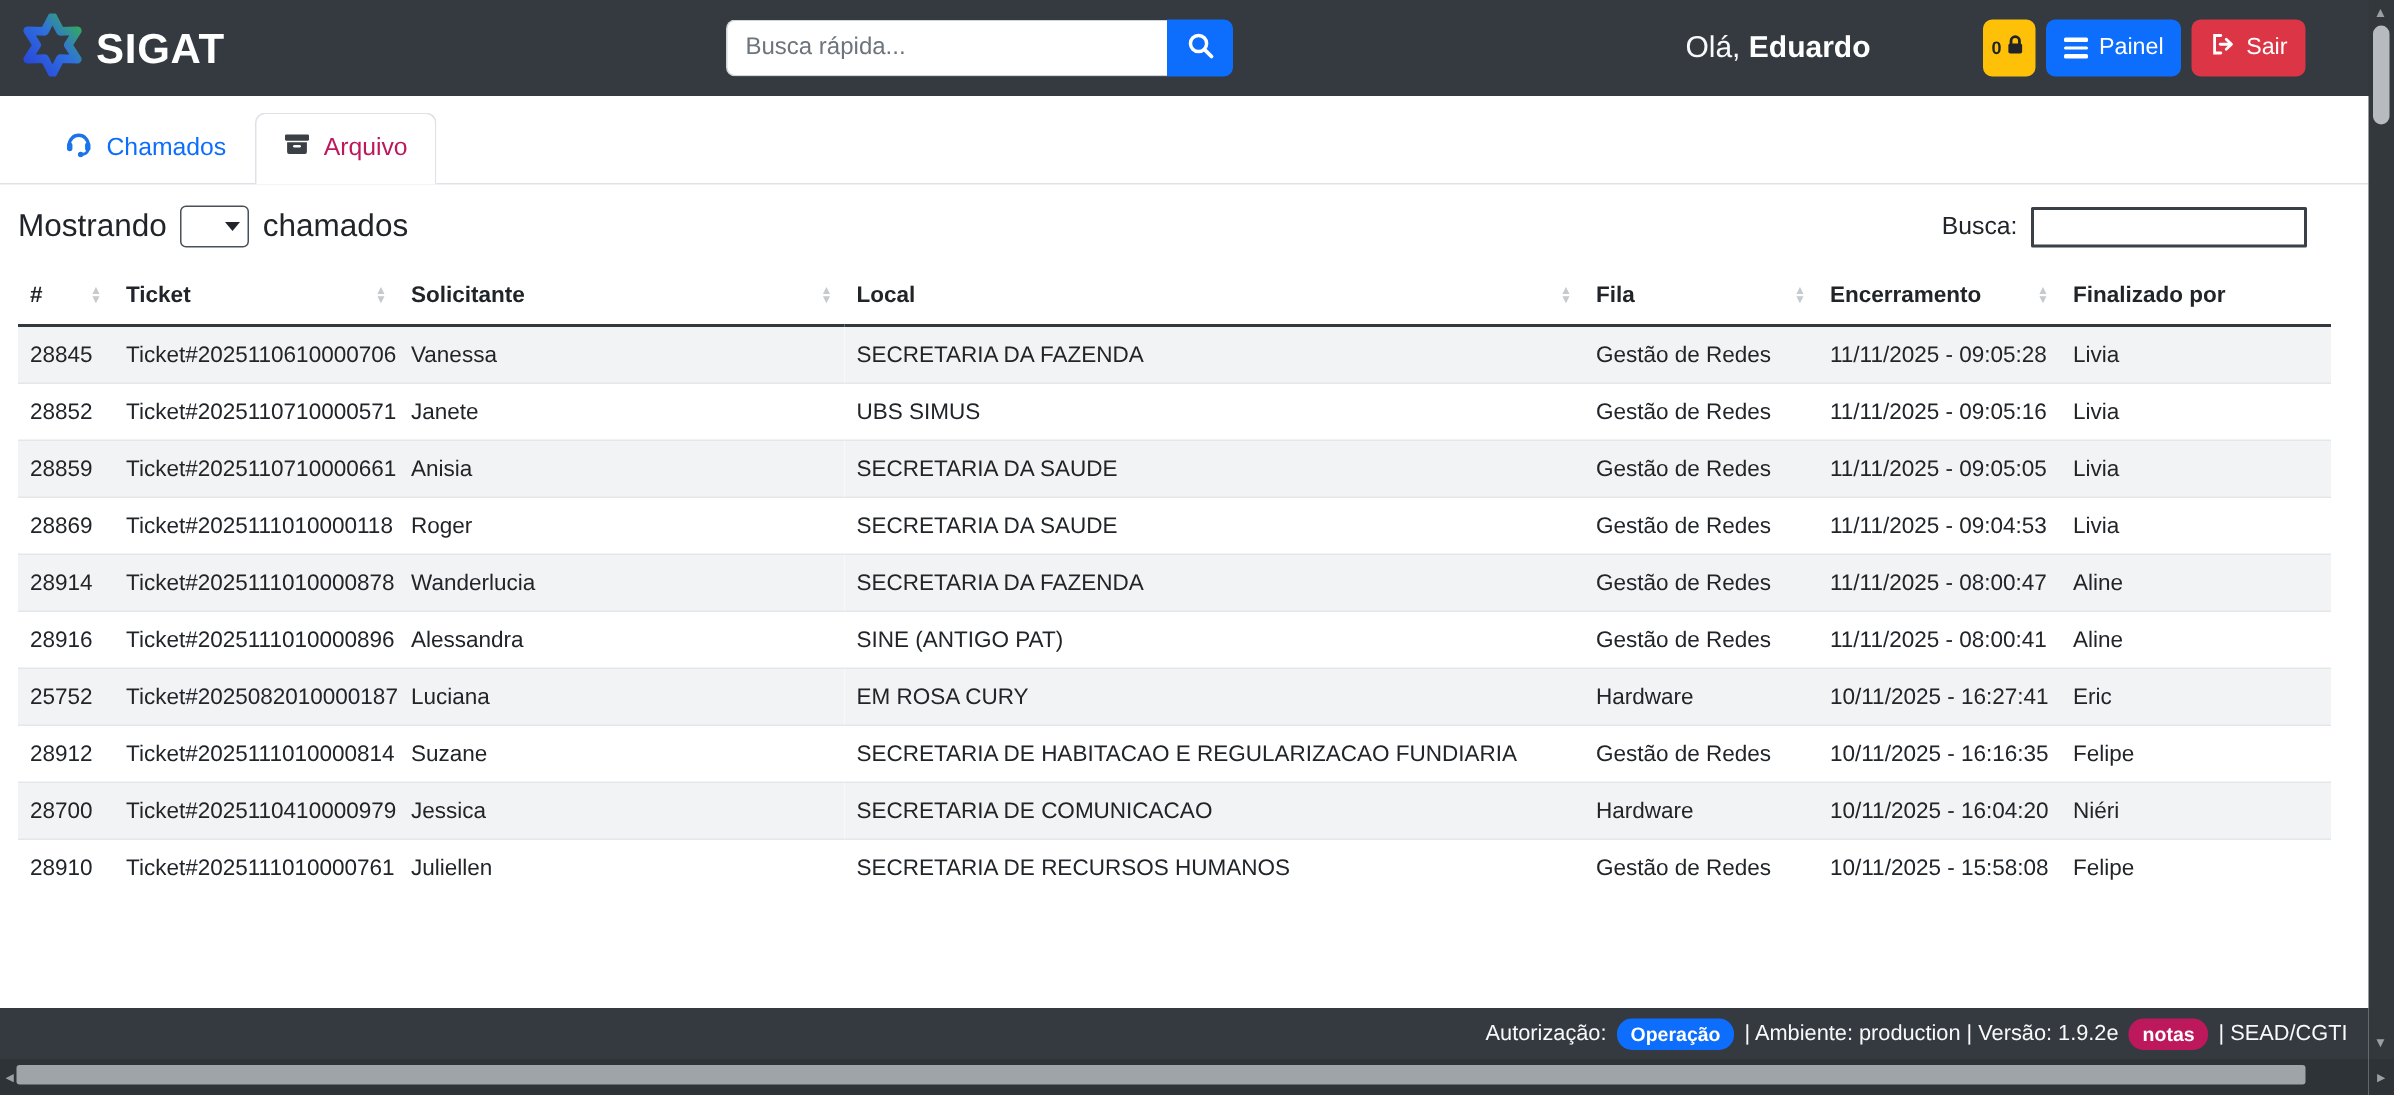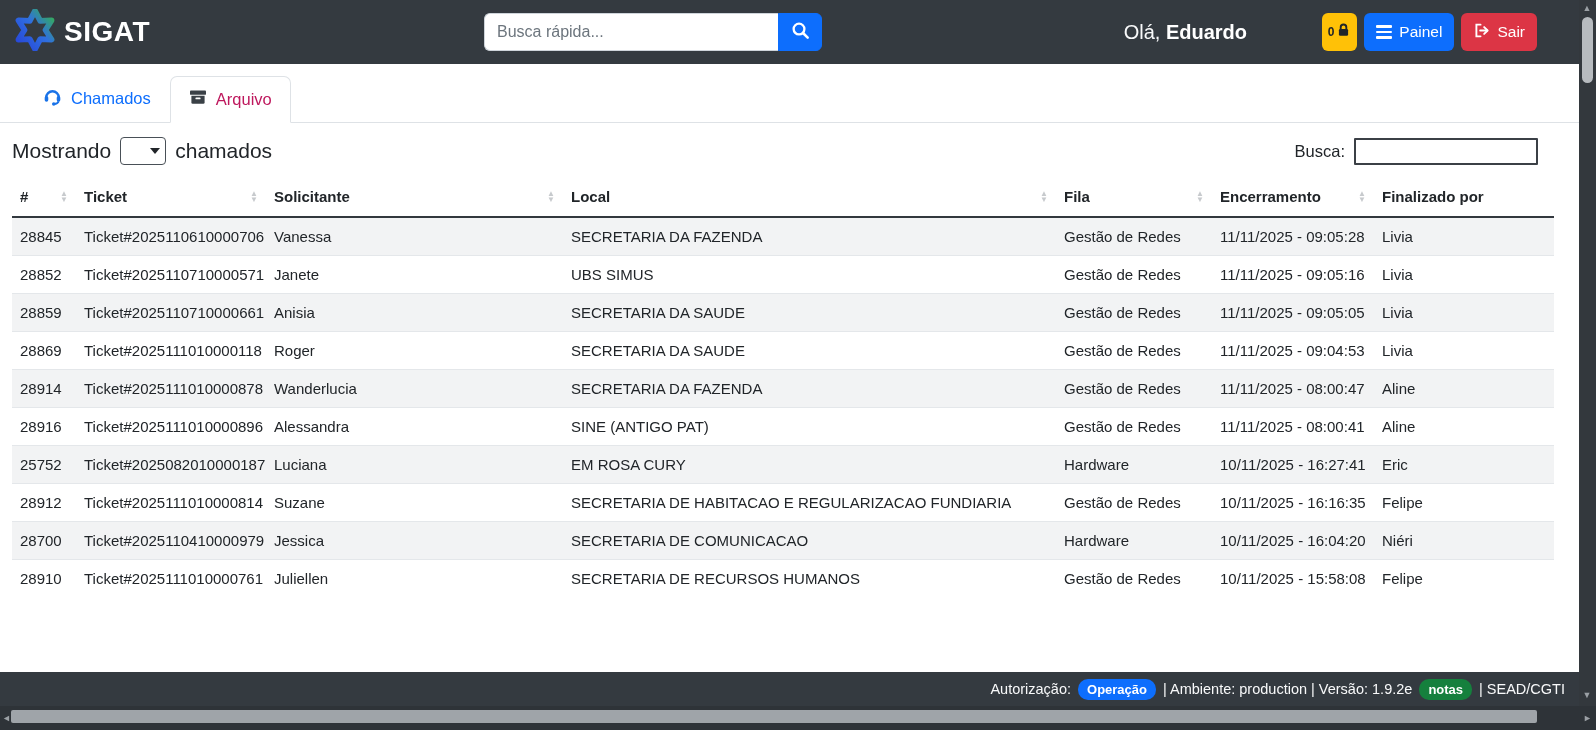--- a/index.html
+++ b/index.html
@@ -91,21 +91,21 @@
   tbody tr:first-child td { border-top: none; }
 
   
   .footer {
     position: absolute; top: 672px; left: 0; width: 1579px; height: 34px; background: #343a40;
     display: flex; align-items: center; justify-content: flex-end; gap: 7px;
     padding-right: 14px; color: #f8f9fa; font-size: 14.5px;
   }
   .badge { border-radius: 10px; padding: 3px 9px; font-size: 13px; font-weight: bold; color: #fff; }
   .badge-blue { background: #0d6efd; }
-  .badge-gray { background: #15803d; }
+  .badge-gray { background: #be185d; }
 
   
   .vscroll { position: absolute; top: 0; left: 1579px; width: 17px; height: 706px; background: #33383d; }
   .vscroll .arrow-up, .vscroll .arrow-down { position: absolute; left: 3.5px; color: #9ba0a5; font-size: 9px; }
   .vscroll .arrow-up { top: 3px; }
   .vscroll .arrow-down { top: 690px; }
   .vthumb { position: absolute; top: 17px; left: 3px; width: 11px; height: 66px; background: #b7bbbf; border-radius: 6px; }
 
   .hscroll { position: absolute; top: 706px; left: 0; width: 1579px; height: 24px; background: #2e3338; }
   .hscroll .arrow-left { position: absolute; left: 2px; top: 7px; color: #9ba0a5; font-size: 9px; }

